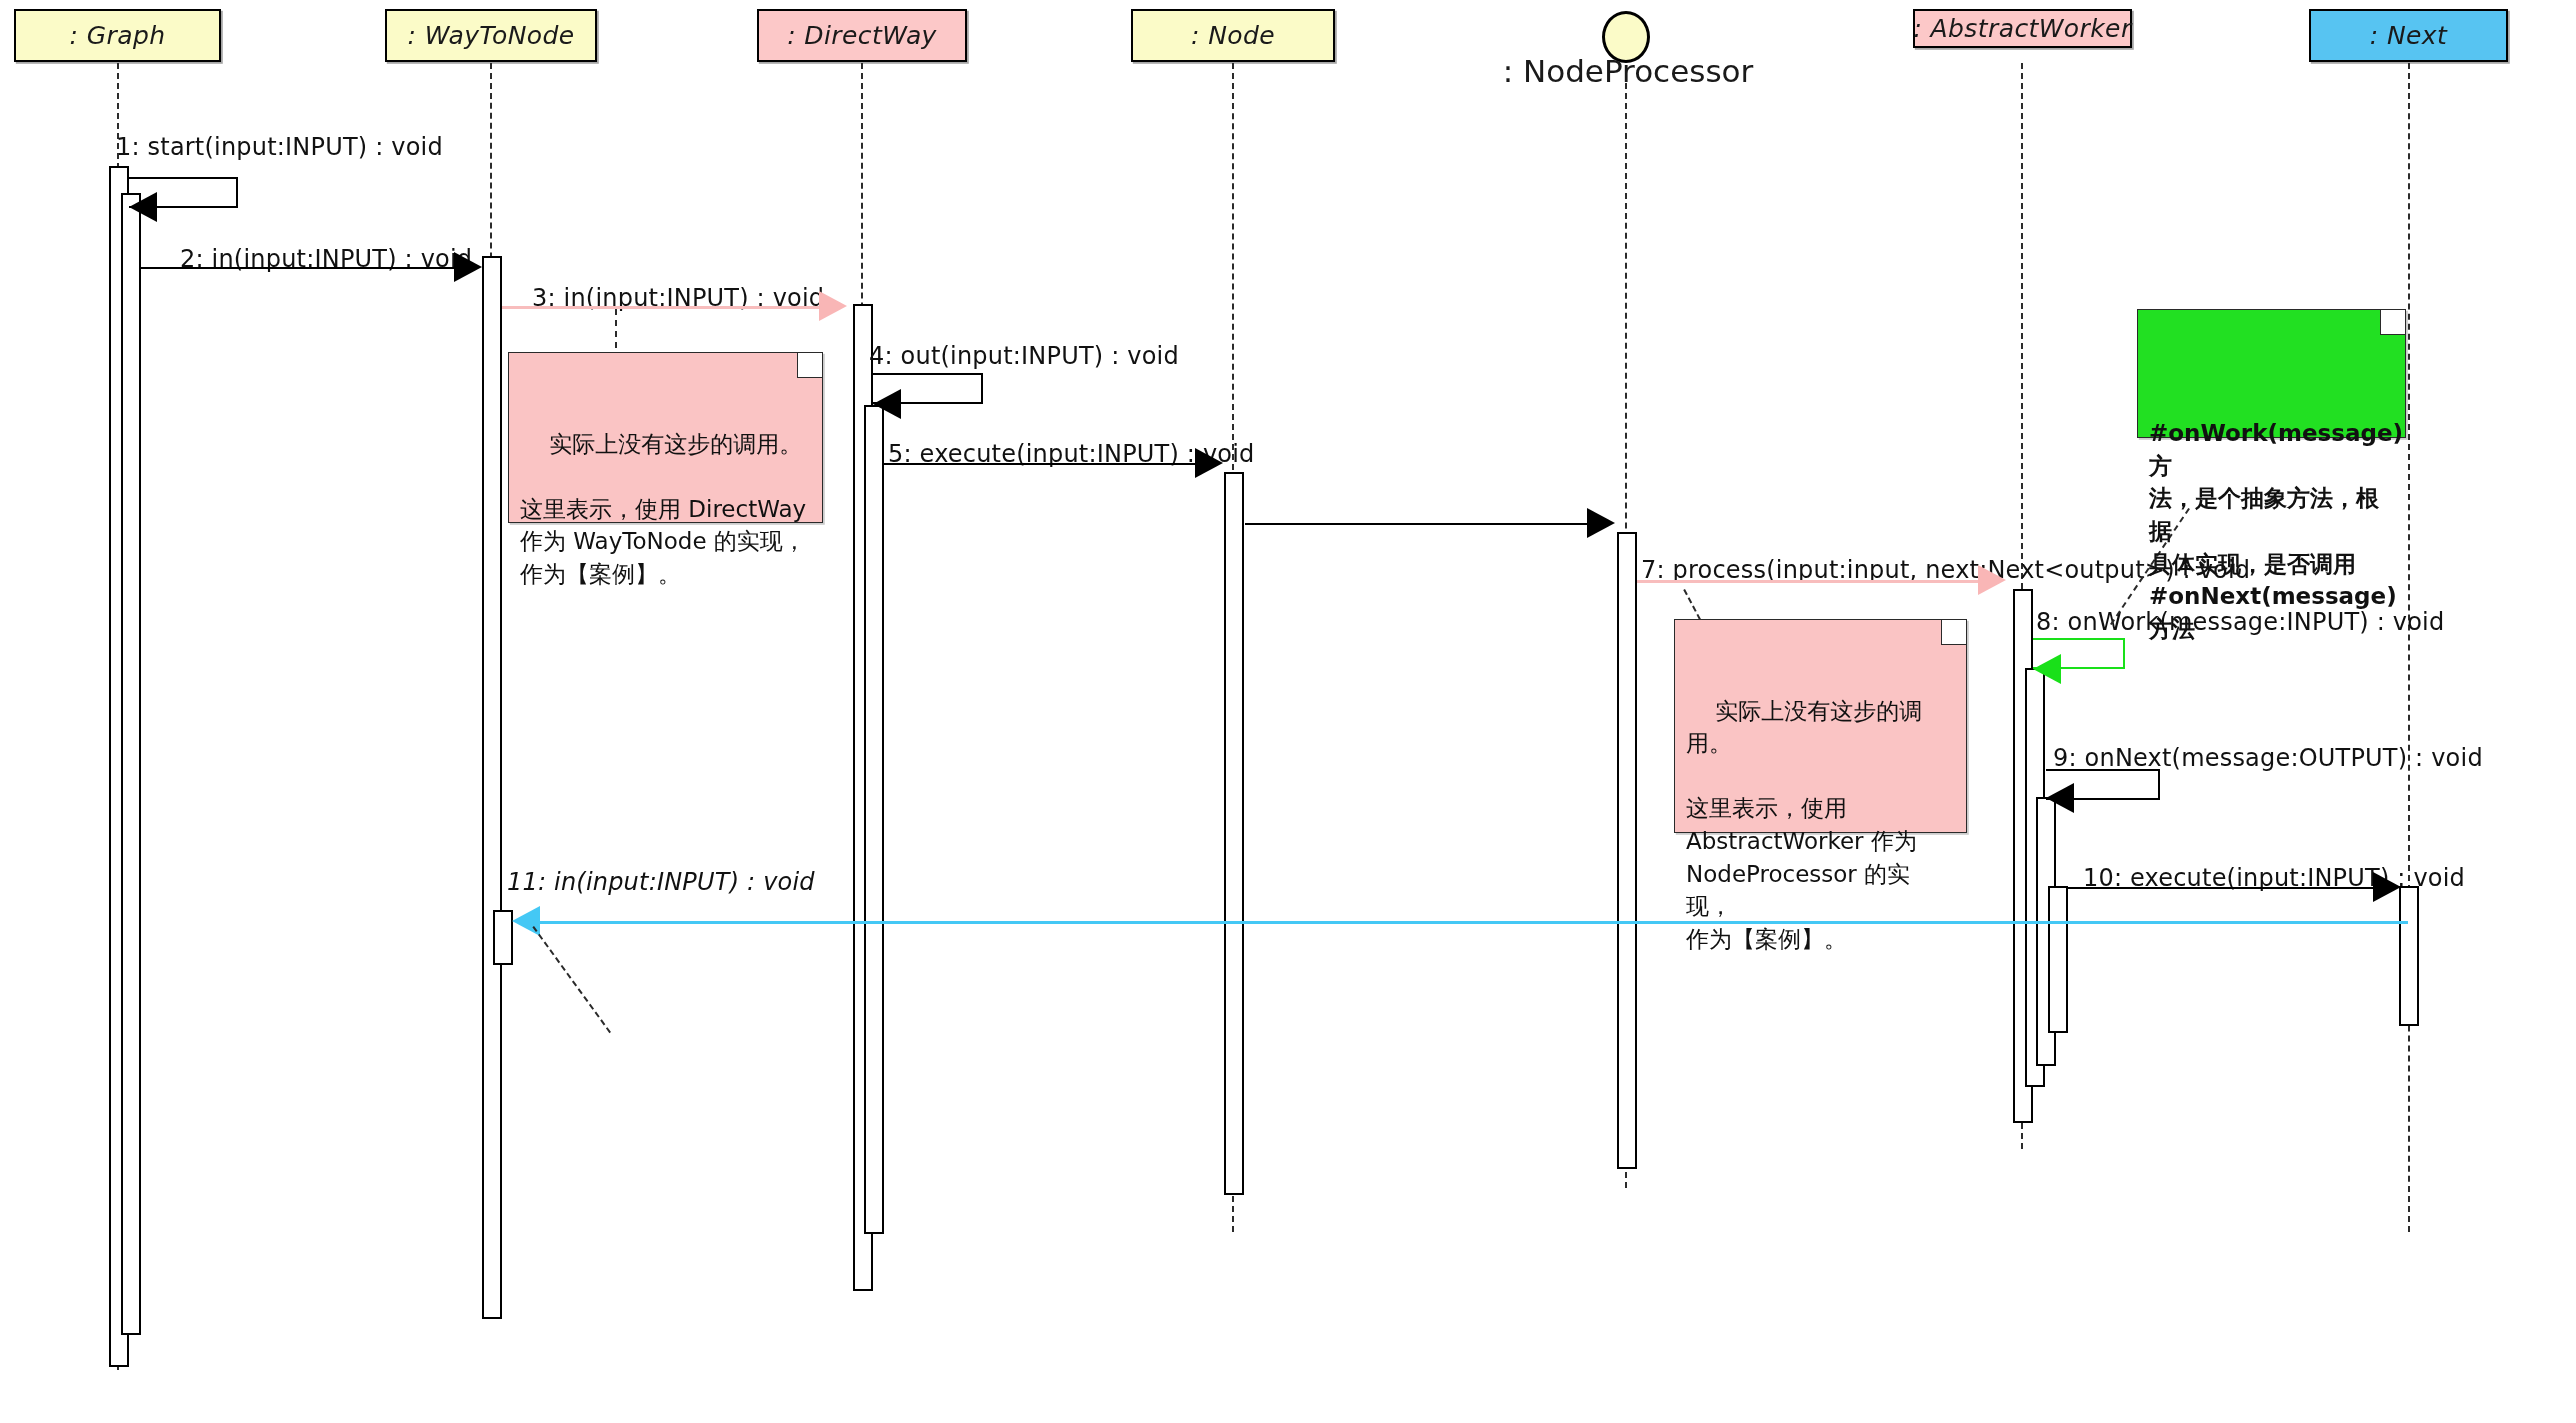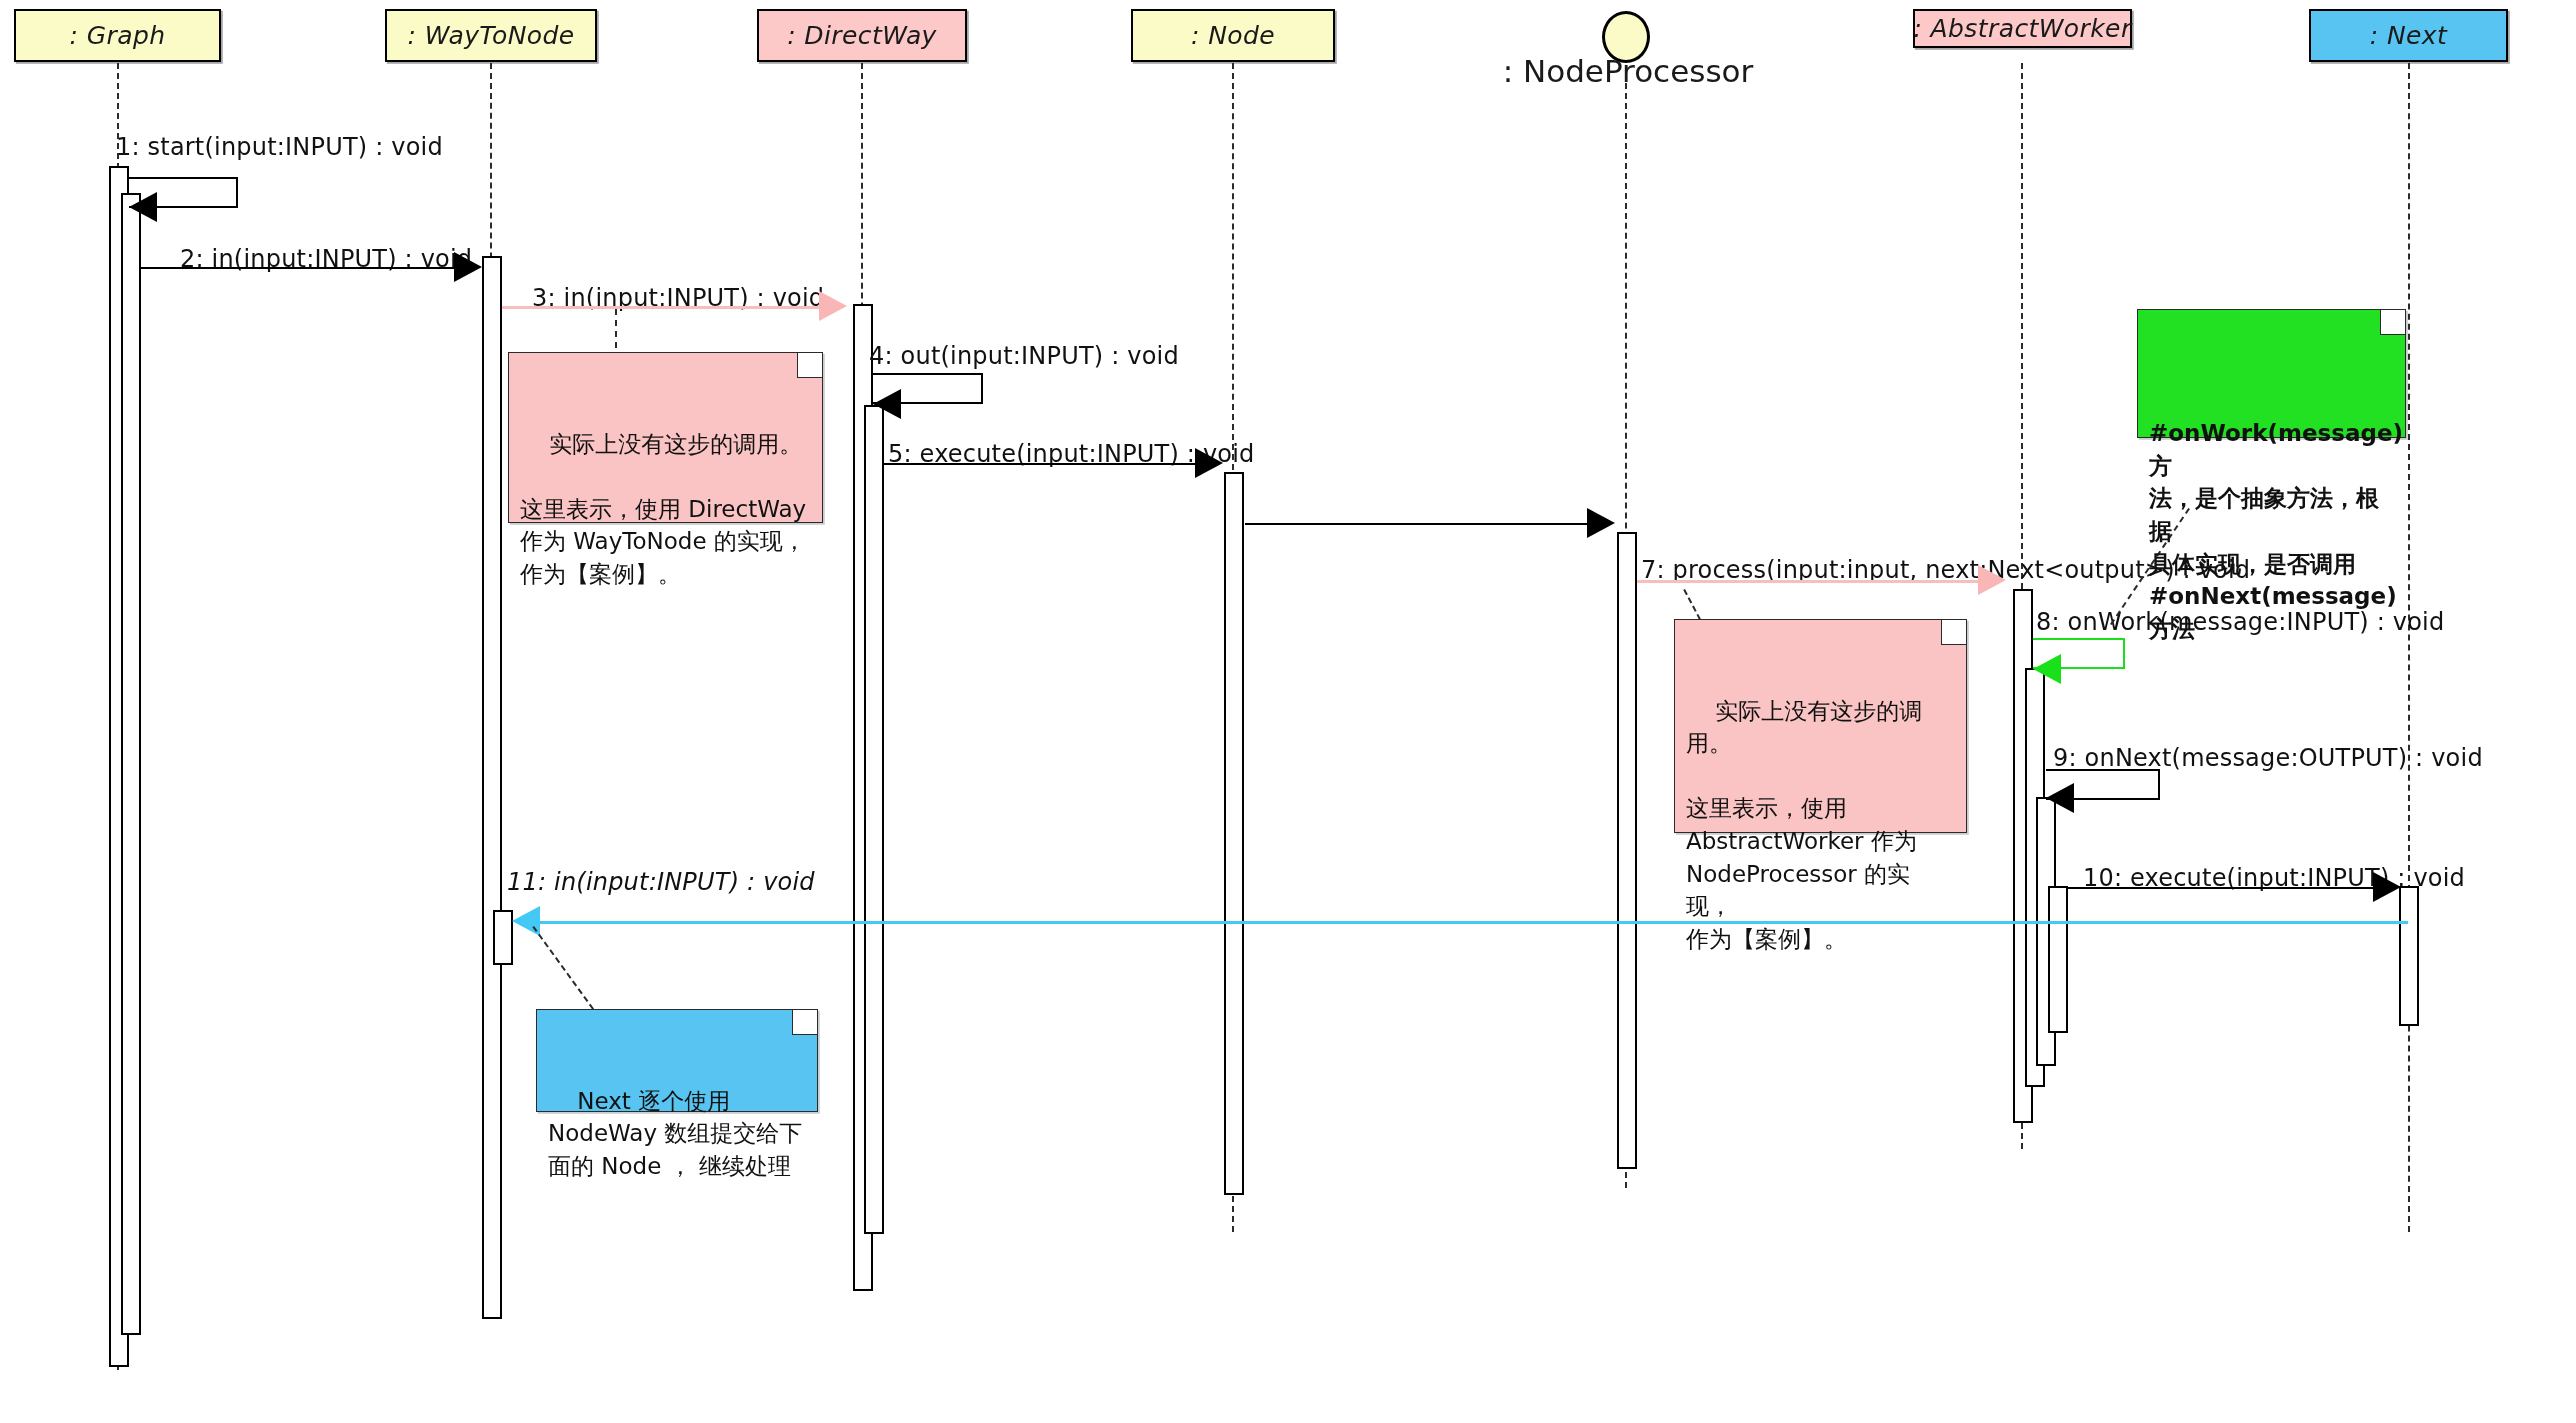--- a/index.html
+++ b/index.html
@@ -292,21 +292,15 @@
   </div>
 
   <div class="note note-green" style="left:2101px; top:309px; width:269px; height:129px;margin-left:36px;">
     <span class="fold"></span>
     <span>#onWork(message) 方
 法，是个抽象方法，根据
 具体实现，是否调用
 #onNext(message) 方法</span>
   </div>
 
-  <div class="note note-blue" style="left:536px; top:1009px; width:282px; height:103px;">
-    <span class="fold"></span>
-    <span>Next 逐个使用
-NodeWay 数组提交给下
-面的 Node ， 继续处理</span>
-  </div>
 
 </div>
 
 
 </body></html>

